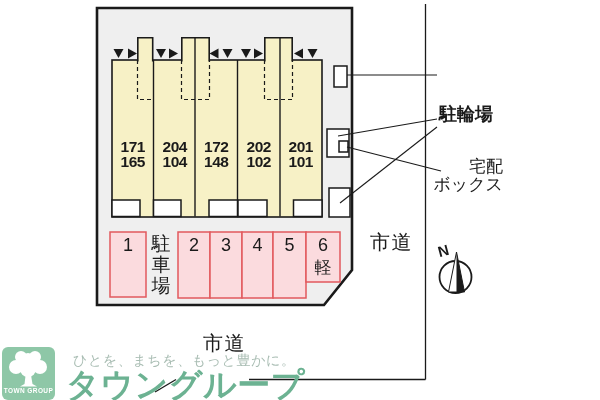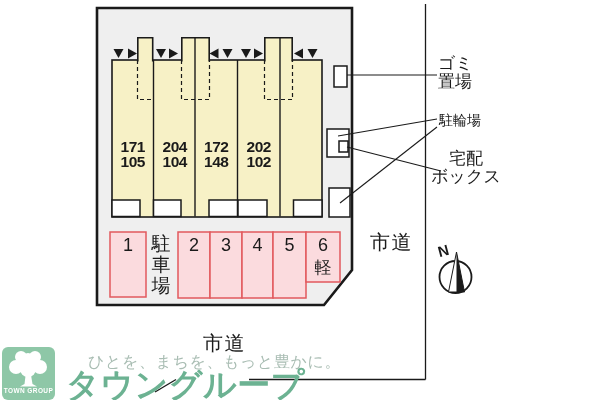--- a/index.html
+++ b/index.html
@@ -16,32 +16,32 @@
   .leader{stroke:var(--line);stroke-width:1.1;fill:none;}
   .road{stroke:var(--line);stroke-width:1.3;fill:none;}
   .arrow{fill:var(--line);}
   .pspace{fill:var(--parking_fill);stroke:var(--parking_border);stroke-width:1.5;}
   
   .unitnum{top:139px;width:42.5px;text-align:center;font-size:15.5px;line-height:15.2px;
            font-weight:700;letter-spacing:-0.5px;}
   .pnum{top:236px;width:22px;text-align:center;font-size:18px;line-height:18px;}
   .jp{letter-spacing:0px;}
   .gomi{left:438px;top:55px;font-size:17px;line-height:17.5px;}
-  .bike{left:439px;top:112px;font-size:14px;}
-  .deliv{left:429px;top:150px;width:74px;text-align:center;font-size:17px;line-height:17.5px;}
+  .bike{left:439px;top:102px;font-size:18px;font-weight:bold;}
+  .deliv{left:429px;top:158px;width:74px;text-align:right;font-size:17px;line-height:17.5px;}
   .roadlbl{font-size:20px;letter-spacing:1.5px;}
   .north{left:438px;top:242px;font-size:15px;font-weight:700;transform:rotate(-15deg);}
   .pr-area{left:149px;top:234px;width:24px;text-align:center;font-size:19px;line-height:20.8px;}
   .keinote{left:312px;top:256px;width:22px;text-align:center;font-size:17px;}
   
   .logosq{position:absolute;left:2px;top:347px;width:53px;height:53px;border-radius:6px;
           background:var(--logo_bg);}
   .towngroup{position:absolute;left:0;top:40px;width:53px;text-align:center;color:#fff;
              font-size:6.5px;font-weight:700;letter-spacing:0.4px;}
-  .tagline{left:73px;top:352px;font-size:16px;color:var(--tagline_gray);letter-spacing:0.6px;margin-left:15px;}
+  .tagline{left:73px;top:352px;font-size:14px;color:var(--tagline_gray);letter-spacing:0.6px;}
   .brand{left:66px;top:363px;font-size:33px;font-weight:700;color:var(--brand_green);
          letter-spacing:0.5px;}
 </style>
 </head>
 <body>
 
 <div class="stage">
 
   <svg width="600" height="400" viewBox="0 0 600 400">
 
@@ -100,38 +100,37 @@
     <rect class="pspace" x="273" y="232" width="33" height="66"></rect>
     <rect class="pspace" x="306" y="232" width="34" height="50"></rect>
 
     <g>
       <circle cx="455.5" cy="277" r="16" fill="#fff" stroke="#1a1a1a" stroke-width="1.8"></circle>
       <polygon points="456.5,252 464.5,292 448.5,292" fill="#fff" stroke="#1a1a1a" stroke-width="1"></polygon>
       <polygon points="456.5,252 464.5,292 456.5,292" fill="#1a1a1a"></polygon>
     </g>
   </svg>
 
-  <div class="abs unitnum" style="left:111.5px"><span style="display:block">171</span><span style="display:block">105</span></div>
+  <div class="abs unitnum" style="left:111.5px"><span style="display:block">171</span><span style="display:block">165</span></div>
   <div class="abs unitnum" style="left:153.5px"><span style="display:block">204</span><span style="display:block">104</span></div>
   <div class="abs unitnum" style="left:195px"><span style="display:block">172</span><span style="display:block">148</span></div>
   <div class="abs unitnum" style="left:237.5px"><span style="display:block">202</span><span style="display:block">102</span></div>
+  <div class="abs unitnum" style="left:279.5px"><span style="display:block">201</span><span style="display:block">101</span></div>
 
   <div class="abs pnum" style="left:117px">1</div>
   <div class="abs pnum" style="left:183px">2</div>
   <div class="abs pnum" style="left:215px">3</div>
   <div class="abs pnum" style="left:246.5px">4</div>
   <div class="abs pnum" style="left:278.5px">5</div>
   <div class="abs pnum" style="left:312px">6</div>
   <div class="abs keinote jp">軽</div>
   <div class="abs pr-area jp">駐
 車
 場</div>
 
-  <div class="abs gomi jp">ゴミ
-置場</div>
   <div class="abs bike jp">駐輪場</div>
   <div class="abs deliv jp">宅配
 ボックス</div>
   <div class="abs roadlbl jp" style="left:370px;top:229px">市道</div>
   <div class="abs roadlbl jp" style="left:203px;top:330px">市道</div>
   <div class="abs north">N</div>
 
   <div class="logosq">
     <svg width="53" height="42" viewBox="0 0 53 42">
       <g fill="#fff">

